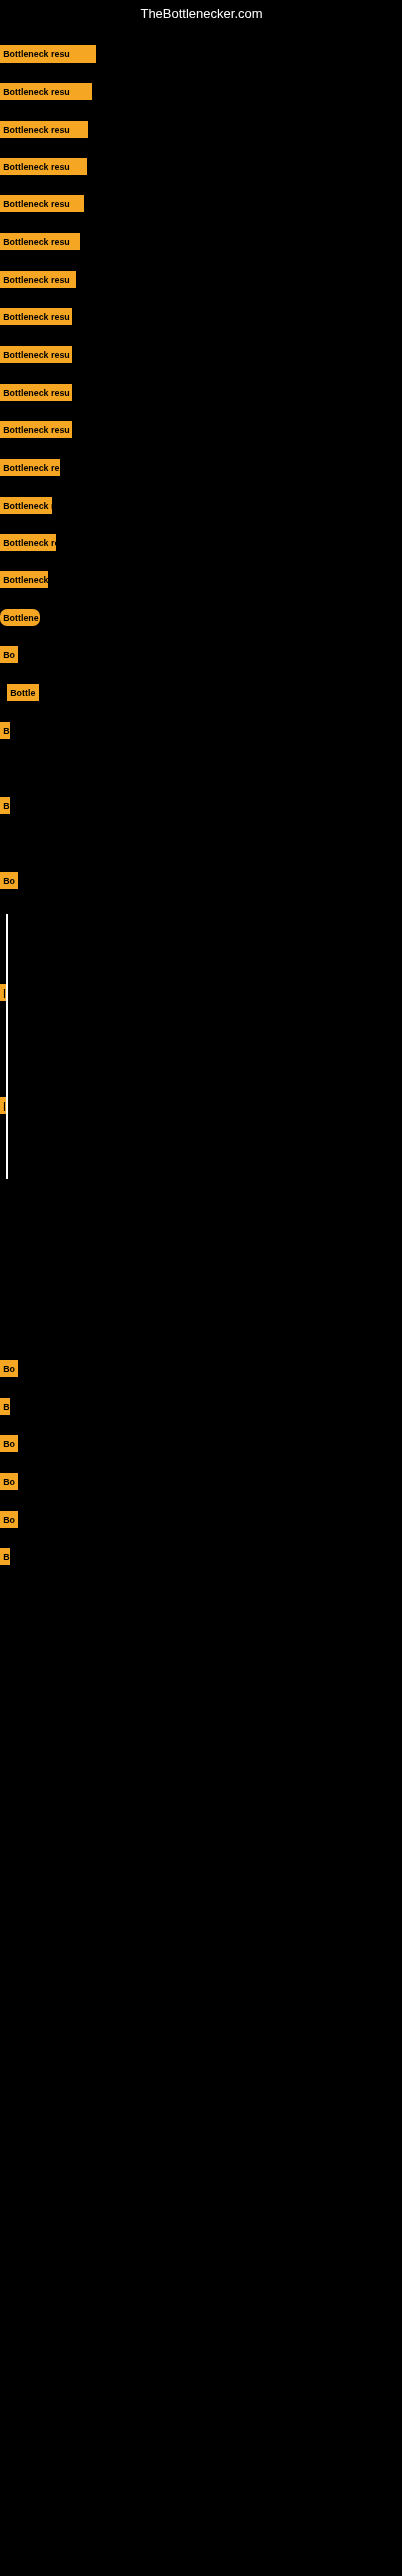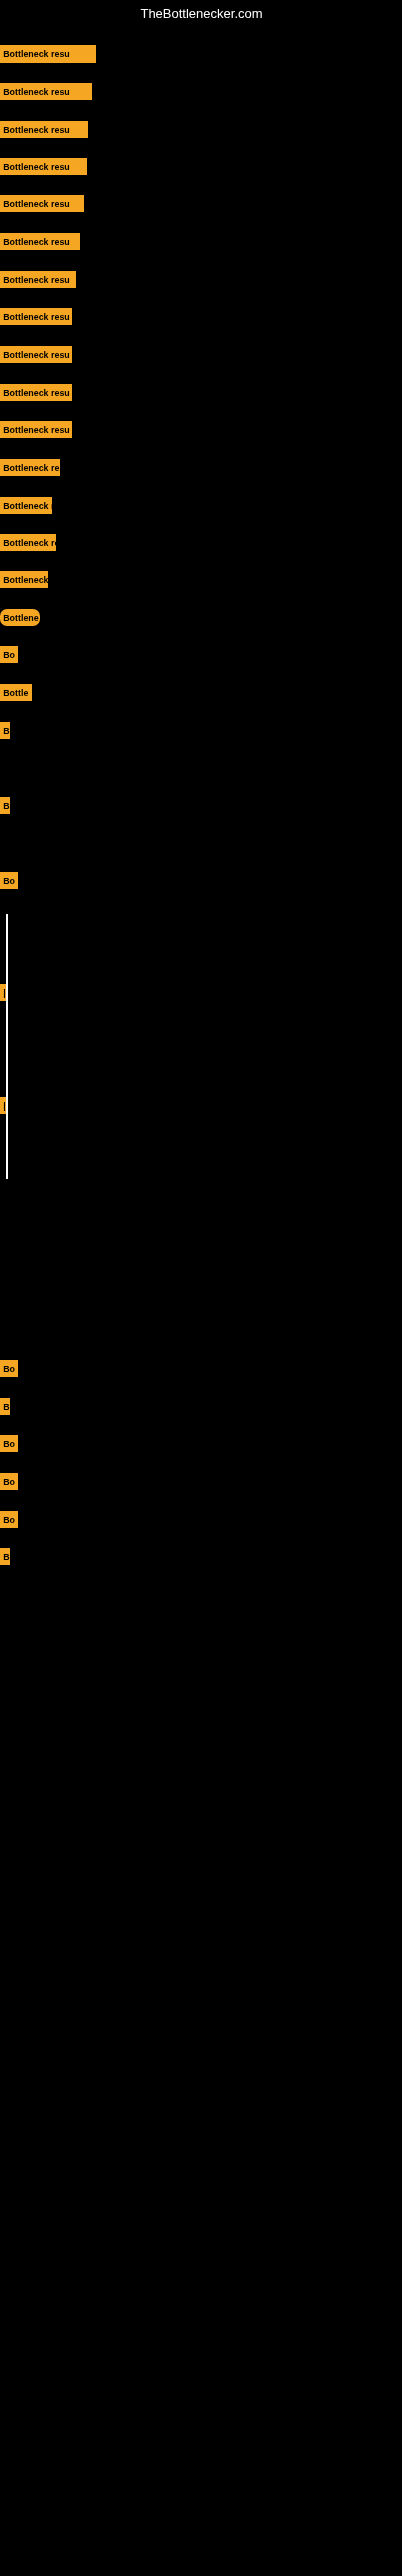--- a/index.html
+++ b/index.html
@@ -113,21 +113,21 @@
     </div>
     <div class="bar-container" style="top: 543px; left: 0px;">
       <div class="bar-label" style="width: 48px; min-width: 48px;">Bottleneck r</div>
     </div>
     <div class="bar-container" style="top: 581px; left: 0px;">
       <div class="bar-label" style="width: 40px; min-width: 40px; border-radius: 7px;">Bottlene</div>
     </div>
     <div class="bar-container" style="top: 618px; left: 0px;">
       <div class="bar-label" style="width: 17.7px; min-width: 17.7px;">Bo</div>
     </div>
-    <div class="bar-container" style="top: 656px; left: 0px;">
+    <div class="bar-container" style="top: 656px; left: 7px;">
       <div class="bar-label" style="width: 32px; min-width: 32px;">Bottle</div>
     </div>
     <div class="bar-container" style="top: 694px; left: 0px;">
       <div class="bar-label" style="width: 9.7px; min-width: 9.7px;">B</div>
     </div>
     <div class="bar-container" style="top: 769px; left: 0px;">
       <div class="bar-label" style="width: 9.7px; min-width: 9.7px;">B</div>
     </div>
     <div class="bar-container" style="top: 844px; left: 0px;">
       <div class="bar-label" style="width: 17.7px; min-width: 17.7px;">Bo</div>

